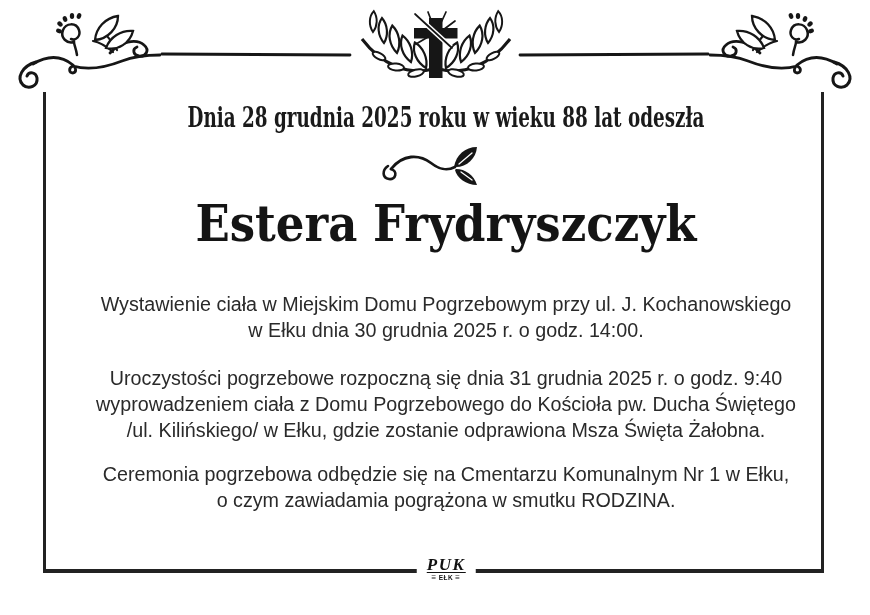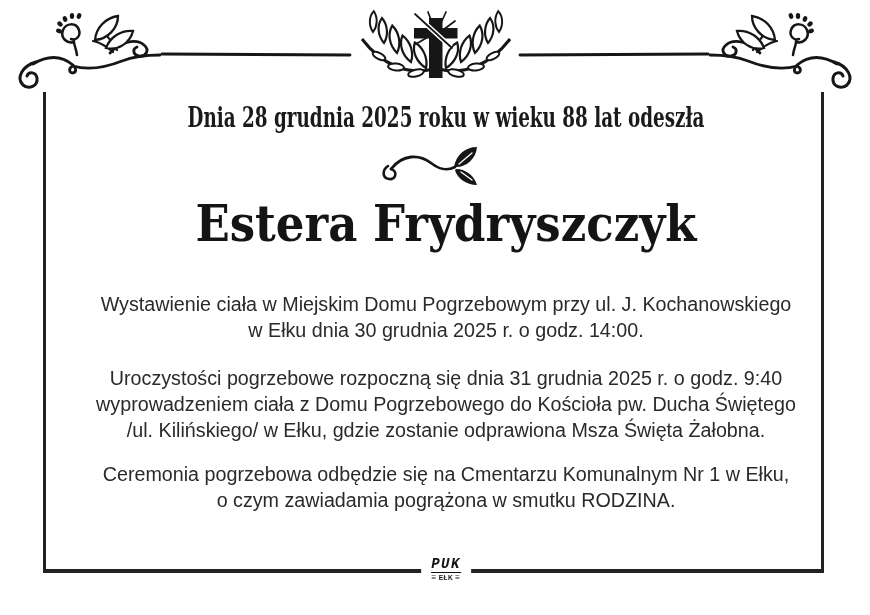--- a/index.html
+++ b/index.html
@@ -13,22 +13,22 @@
          font-family:"DejaVu Serif",serif;font-weight:bold;font-size:27px;line-height:32px;
          color:#1a1a1a;transform:scaleX(0.68);}
   .name{position:absolute;left:0;top:194px;width:100%;text-align:center;
         font-family:"DejaVu Serif",serif;font-weight:bold;font-size:50px;line-height:60px;
         color:#141414;transform:scaleX(0.9);}
   .para{position:absolute;left:0;width:100%;margin:0;text-align:center;
         font-size:20px;line-height:26px;color:#2a2a2a;transform:scaleX(0.985);}
   .p1{top:291px}.p2{top:365px}.p3{top:461px}
   .logo{position:absolute;top:558px;left:50%;transform:translateX(-50%);
         background:#fff;padding:0 10px;text-align:center;z-index:2;}
-  .logo-main{font-family:Liberation Mono, monospace;font-weight:bold;font-style:italic;
-             font-size:14px;line-height:13px;letter-spacing:1.5px;color:#111;
+  .logo-main{font-family:Liberation Serif, serif;font-weight:bold;font-style:italic;
+             font-size:17px;line-height:13px;letter-spacing:1.5px;color:#111;
              border-bottom:1.5px solid #111;padding-bottom:1px;}
   .logo-sub{display:flex;align-items:center;justify-content:center;gap:2px;
             font-weight:bold;font-size:6.5px;line-height:9px;letter-spacing:0.5px;color:#111;}
   .bars{font-size:8px;line-height:9px;}
 </style>
 </head>
 <body>
 
 <div class="canvas">
 

